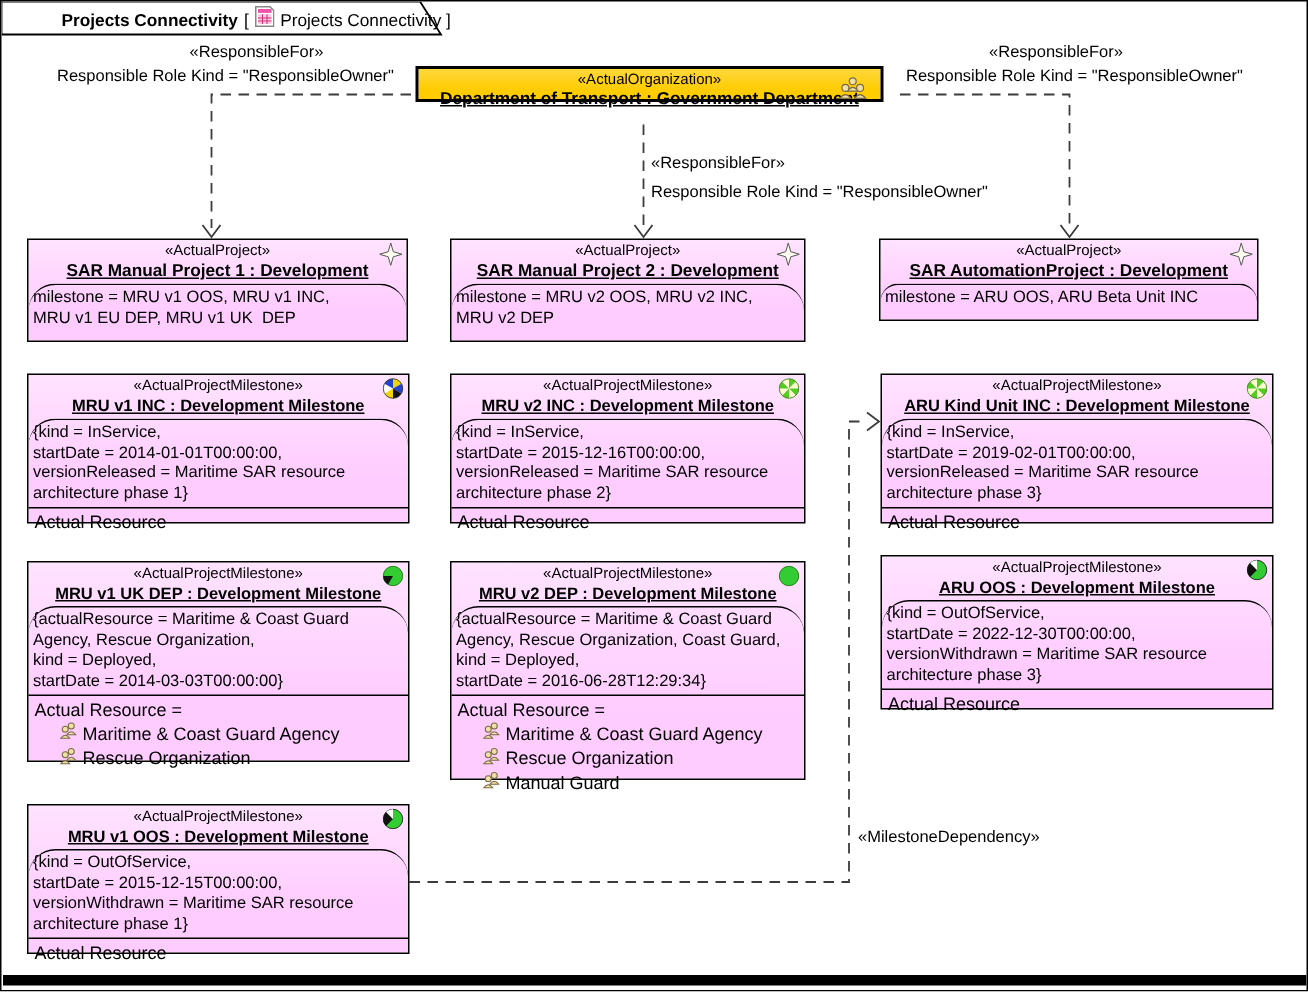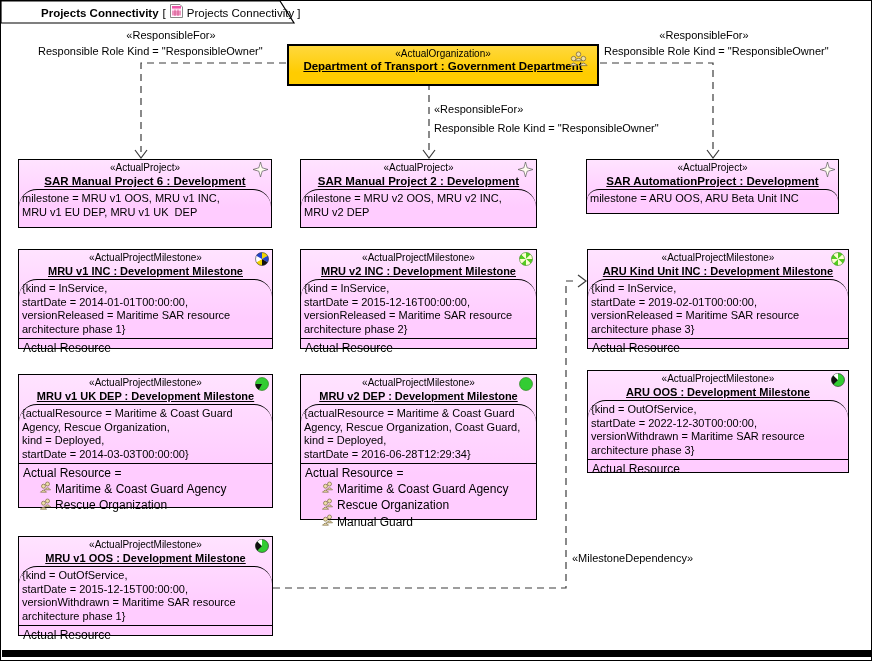--- a/index.html
+++ b/index.html
@@ -56,21 +56,21 @@
     <span class="tab-ref">[</span>
     <span><svg width="13" height="14" viewBox="0 0 13 14">
       <path d="M0.5,0.5 H10 L12.5,3 V13.5 H0.5 Z" fill="#fff" stroke="#888" stroke-width="1"></path>
       <rect x="2" y="2" width="9" height="2.6" fill="#ee55aa"></rect>
       <rect x="2" y="5.5" width="9" height="6.5" fill="#ffc9e8"></rect>
       <path d="M2,8 H11 M2,10 H11 M5,5.5 V12 M8,5.5 V12" stroke="#cc3377" stroke-width="0.7" fill="none"></path>
     </svg></span>
     <span class="tab-ref">Projects Connectivity ]</span>
   </div>
 
-  <div class="org-node" style="left:286px;top:43px;width:312px;height:42px;">
+  <div class="org-node" style="left:276px;top:43px;width:312px;height:24px;">
     <div class="org-inner">
       <div class="stereotype">«ActualOrganization»</div>
       <div class="org-name">Department of Transport : Government Department</div>
     </div>
     <span class="node-icon" style="right:8px;top:5px;"><svg width="21" height="17" viewBox="0 0 21 17">
       <g fill="#efe0a8" stroke="#7a6a45" stroke-width="0.8">
         <circle cx="10.5" cy="3.2" r="2.3"></circle>
             <path d="M6.8,9.8 Q10.5,4.8 14.2,9.8 Z"></path>
         <circle cx="5.6" cy="7.6" r="2.3"></circle>
             <path d="M1.9,14.6 Q5.6,9.6 9.3,14.6 Z"></path>
@@ -84,21 +84,21 @@
   <div class="edge-label" style="left:37px;top:44px;">Responsible Role Kind = "ResponsibleOwner"</div>
   <div class="edge-label centered" style="left:618px;top:28px;width:170px;">«ResponsibleFor»</div>
   <div class="edge-label" style="left:603px;top:44px;">Responsible Role Kind = "ResponsibleOwner"</div>
   <div class="edge-label" style="left:433px;top:102px;">«ResponsibleFor»</div>
   <div class="edge-label" style="left:433px;top:121px;">Responsible Role Kind = "ResponsibleOwner"</div>
   <div class="edge-label" style="left:571px;top:551px;">«MilestoneDependency»</div>
 
   <div class="node" style="left:17px;top:158px;width:254px;height:69px;">
     <div class="node-header">
       <div class="stereotype">«ActualProject»</div>
-      <div class="node-name proj-name">SAR Manual Project 6 : Development</div>
+      <div class="node-name proj-name">SAR Manual Project 1 : Development</div>
       <span class="node-icon"><svg width="15" height="15" viewBox="0 0 16 16">
         <polygon points="0,8 4,6.8 4,9.2" fill="#c06060"></polygon>
             <polygon points="16,8 12,6.8 12,9.2" fill="#6060c0"></polygon>
         <path d="M8,0 L9.8,6.2 L16,8 L9.8,9.8 L8,16 L6.2,9.8 L0,8 L6.2,6.2 Z" fill="#fffdf0" stroke="#555" stroke-width="0.7"></path>
       </svg></span>
     </div>
     <div class="node-body">milestone = MRU v1 OOS, MRU v1 INC,
 MRU v1 EU DEP, MRU v1 UK  DEP</div>
   </div>
 

